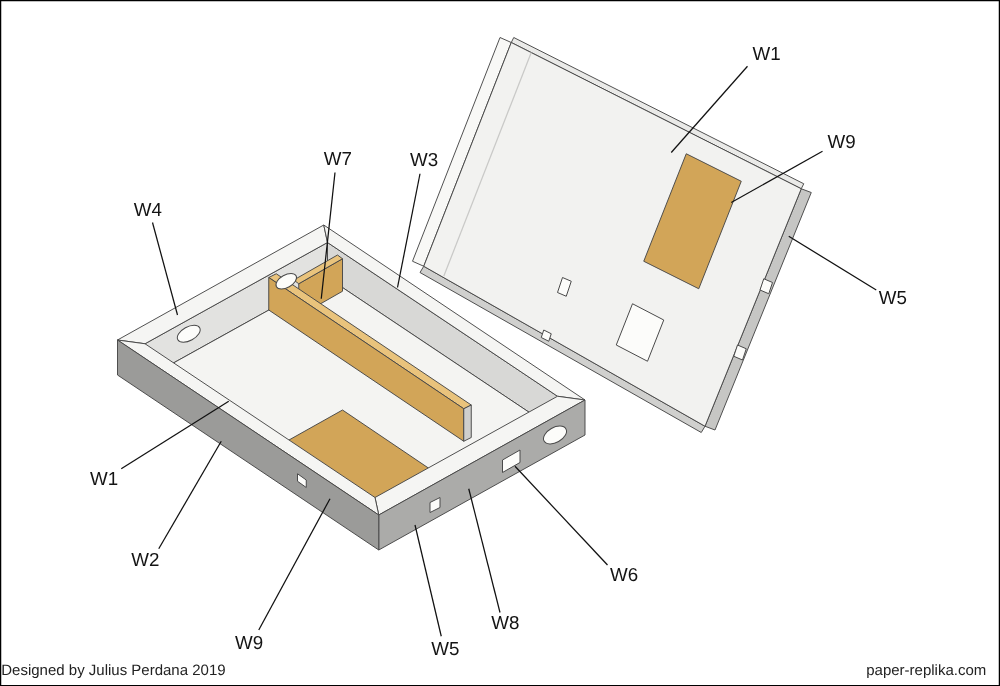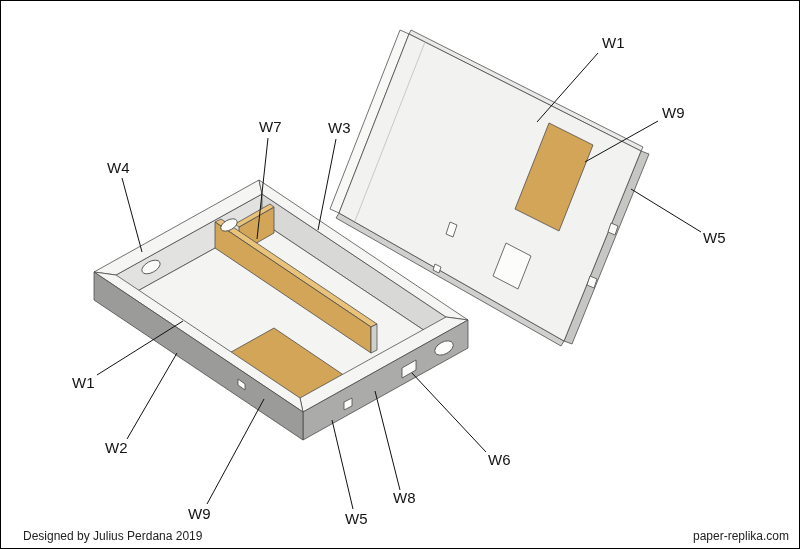--- a/index.html
+++ b/index.html
@@ -10,21 +10,21 @@
   }
   svg{position:absolute;left:0;top:0;}
   svg polygon, svg ellipse{stroke:#454545;stroke-width:.75;stroke-linejoin:round;}
   .leader{stroke:#111;stroke-width:1;}
   .crease{stroke:#c9c9c7;stroke-width:1;}
   .hole{fill:#fcfcfa;stroke:#4a4a4a;stroke-width:.8;}
   .part-label{font-size:15px;fill:#141414;}
   .footer-text{
     position:absolute;bottom:5px;font-size:12px;color:#222;
   }
-  .footer-left{left:22px;}
+  .footer-left{left:0;}
   .footer-right{right:10px;margin-top:22px;}
 </style>
 </head>
 <body>
 
 <div class="frame">
   <svg width="800" height="549" viewBox="0 0 800 549">
 
     <g>
 

